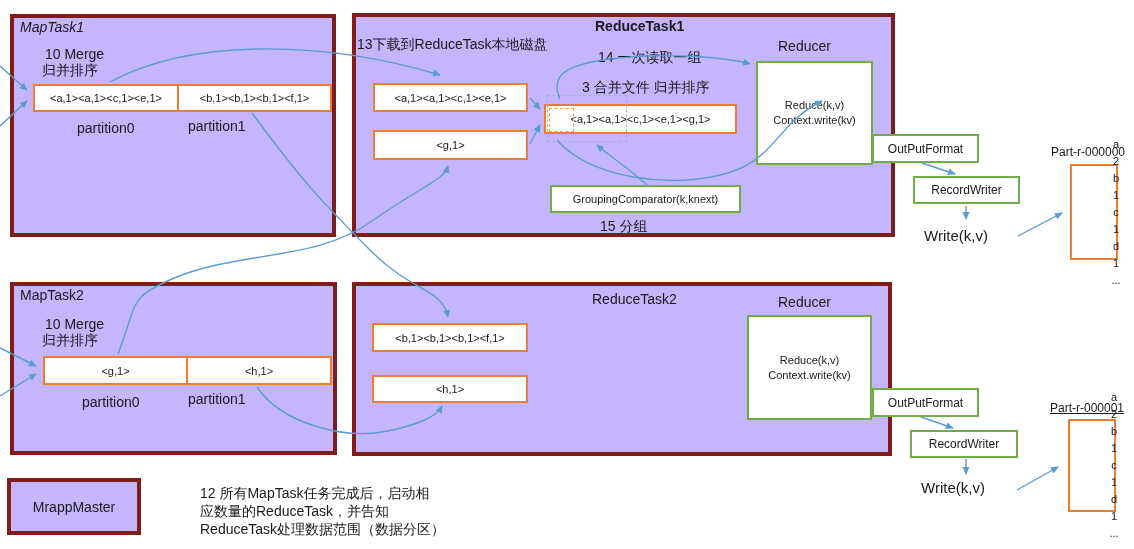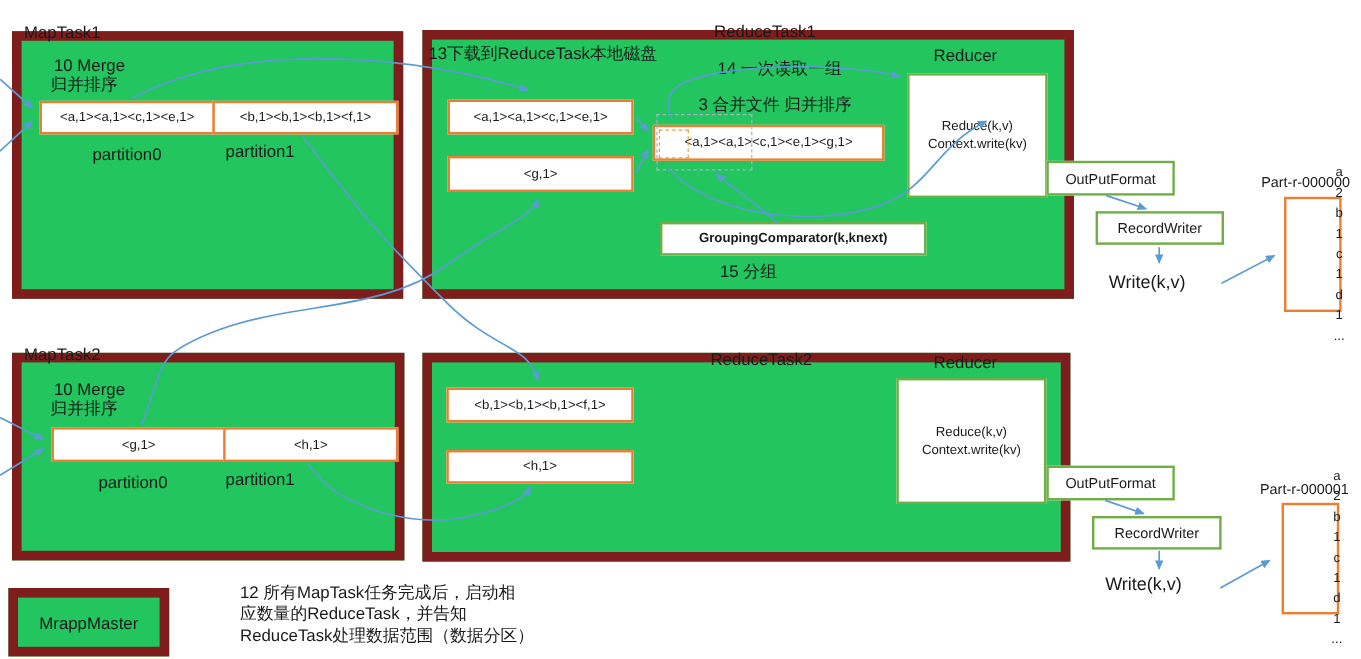--- a/index.html
+++ b/index.html
@@ -1,21 +1,21 @@
 <!DOCTYPE html>
 <html><head>
 <meta charset="utf-8">
 <style>
   html,body{margin:0;padding:0;background:#fff;}
   #canvas{
     position:relative; width:1134px; height:549px; background:#ffffff;
     font-family:"Liberation Sans","DejaVu Sans",sans-serif; color:#1a1a1a;
     overflow:hidden;
   }
-  .box-black{position:absolute; border:8px solid #7f1d1d; background:#22c55e; box-sizing:border-box;margin-top:12px;}
+  .box-black{position:absolute; border:4px solid #7f1d1d; background:#c4b5fd; box-sizing:border-box;}
   .box-orange{position:absolute; border:2px solid #ED7D31; background:#fff; box-sizing:border-box;
     display:flex; align-items:center; justify-content:center; font-size:11px; white-space:nowrap;}
   .box-green{position:absolute; border:2px solid #70AD47; background:#fff; box-sizing:border-box;
     display:flex; align-items:center; justify-content:center; font-size:12px; text-align:center;}
   .lbl{position:absolute; font-size:14px; white-space:nowrap;}
   .lbl-sm{position:absolute; font-size:12px; white-space:nowrap;}
   .dash-gray{position:absolute; border:1px dashed #a3b2cc; background:transparent; box-sizing:border-box;}
   .dash-orange{position:absolute; border:1px dashed #e0a83c; background:transparent; box-sizing:border-box;}
   .pre{white-space:pre-line;padding-left:44px;}
   .reducer-body{flex-direction:column; font-size:11px; line-height:15px;}
@@ -26,48 +26,48 @@
     font-size:24px; color:#d2d2d2; letter-spacing:2px; white-space:nowrap;
   }
   svg.flows{position:absolute; left:0; top:0; pointer-events:none;}
 </style>
 </head>
 <body>
 
 <div id="canvas">
 
   <div class="box-black" style="left:10px; top:14px; width:326px; height:223px;"></div>
-  <div class="lbl" style="left:20px; top:19px;">MapTask1</div>
+  <div class="lbl" style="left:20px; top:19px;font-style:italic;">MapTask1</div>
   <div class="lbl" style="left:45px; top:46px;">10 Merge</div>
   <div class="lbl" style="left:42px; top:62px;">归并排序</div>
   <div class="box-orange" style="left:33px; top:84px; width:146px; height:28px;">&lt;a,1&gt;&lt;a,1&gt;&lt;c,1&gt;&lt;e,1&gt;</div>
   <div class="box-orange" style="left:177px; top:84px; width:155px; height:28px;">&lt;b,1&gt;&lt;b,1&gt;&lt;b,1&gt;&lt;f,1&gt;</div>
   <div class="lbl" style="left:77px; top:120px;">partition0</div>
   <div class="lbl" style="left:188px; top:118px;">partition1</div>
 
   <div class="box-black" style="left:10px; top:282px; width:327px; height:173px;"></div>
   <div class="lbl" style="left:20px; top:287px;">MapTask2</div>
   <div class="lbl" style="left:45px; top:316px;">10 Merge</div>
   <div class="lbl" style="left:42px; top:332px;">归并排序</div>
   <div class="box-orange" style="left:43px; top:356px; width:145px; height:29px;">&lt;g,1&gt;</div>
   <div class="box-orange" style="left:186px; top:356px; width:146px; height:29px;">&lt;h,1&gt;</div>
   <div class="lbl" style="left:82px; top:394px;">partition0</div>
   <div class="lbl" style="left:188px; top:391px;">partition1</div>
 
   <div class="box-black" style="left:352px; top:13px; width:543px; height:224px;"></div>
-  <div class="lbl" style="left:595px; top:18px;">ReduceTask1</div>
+  <div class="lbl" style="left:595px; top:18px;font-weight:bold;">ReduceTask1</div>
   <div class="lbl" style="left:357px; top:36px;">13下载到ReduceTask本地磁盘</div>
   <div class="lbl" style="left:598px; top:49px;">14 一次读取一组</div>
   <div class="lbl" style="left:582px; top:79px;">3 合并文件 归并排序</div>
   <div class="box-orange" style="left:373px; top:83px; width:155px; height:29px;">&lt;a,1&gt;&lt;a,1&gt;&lt;c,1&gt;&lt;e,1&gt;</div>
   <div class="box-orange" style="left:373px; top:130px; width:155px; height:30px;">&lt;g,1&gt;</div>
   <div class="box-orange" style="left:544px; top:104px; width:193px; height:30px;">&lt;a,1&gt;&lt;a,1&gt;&lt;c,1&gt;&lt;e,1&gt;&lt;g,1&gt;</div>
   <div class="dash-gray" style="left:547px; top:95px; width:80px; height:47px;"></div>
   <div class="dash-orange" style="left:549px; top:108px; width:25px; height:24px;"></div>
-  <div class="box-green" style="left:550px; top:185px; width:222px; height:28px; font-size:11px;font-weight:bold;">GroupingComparator(k,knext)</div>
+  <div class="box-green" style="left:550px; top:185px; width:191px; height:28px; font-size:11px;">GroupingComparator(k,knext)</div>
   <div class="lbl" style="left:600px; top:218px;">15 分组</div>
 
   <div class="box-black" style="left:352px; top:282px; width:540px; height:174px;"></div>
   <div class="lbl" style="left:592px; top:291px;">ReduceTask2</div>
   <div class="box-orange" style="left:372px; top:323px; width:156px; height:29px;">&lt;b,1&gt;&lt;b,1&gt;&lt;b,1&gt;&lt;f,1&gt;</div>
   <div class="box-orange" style="left:372px; top:375px; width:156px; height:28px;">&lt;h,1&gt;</div>
 
   <div class="lbl" style="left:778px; top:38px;">Reducer</div>
   <div class="box-green reducer-body" style="left:756px; top:61px; width:117px; height:104px;">
     <div>Reduce(k,v)</div>
@@ -84,21 +84,21 @@
 ...</div>
 
   <div class="lbl" style="left:778px; top:294px;">Reducer</div>
   <div class="box-green reducer-body" style="left:747px; top:315px; width:125px; height:105px;">
     <div>Reduce(k,v)</div>
     <div>Context.write(kv)</div>
   </div>
   <div class="box-green" style="left:872px; top:388px; width:107px; height:29px;">OutPutFormat</div>
   <div class="box-green" style="left:910px; top:430px; width:108px; height:28px;">RecordWriter</div>
   <div class="lbl" style="left:921px; top:479px; font-size:15px;">Write(k,v)</div>
-  <div class="lbl-sm" style="left:1050px; top:401px;">Part-r-000001</div>
+  <div class="lbl-sm" style="left:1050px; top:401px;text-decoration:underline;">Part-r-000001</div>
   <div class="box-orange filebox pre" style="left:1068px; top:419px; width:46px; height:93px;">a 2
 b 1
 c 1
 d 1
 ...</div>
 
   <div class="box-black" style="left:7px; top:478px; width:134px; height:57px; display:flex; align-items:center; justify-content:center; font-size:14px;">MrappMaster</div>
   <div class="lbl pre" style="left:156px; top:484px; line-height:18px; white-space:pre-line;">12 所有MapTask任务完成后，启动相
 应数量的ReduceTask，并告知
 ReduceTask处理数据范围（数据分区）</div>

